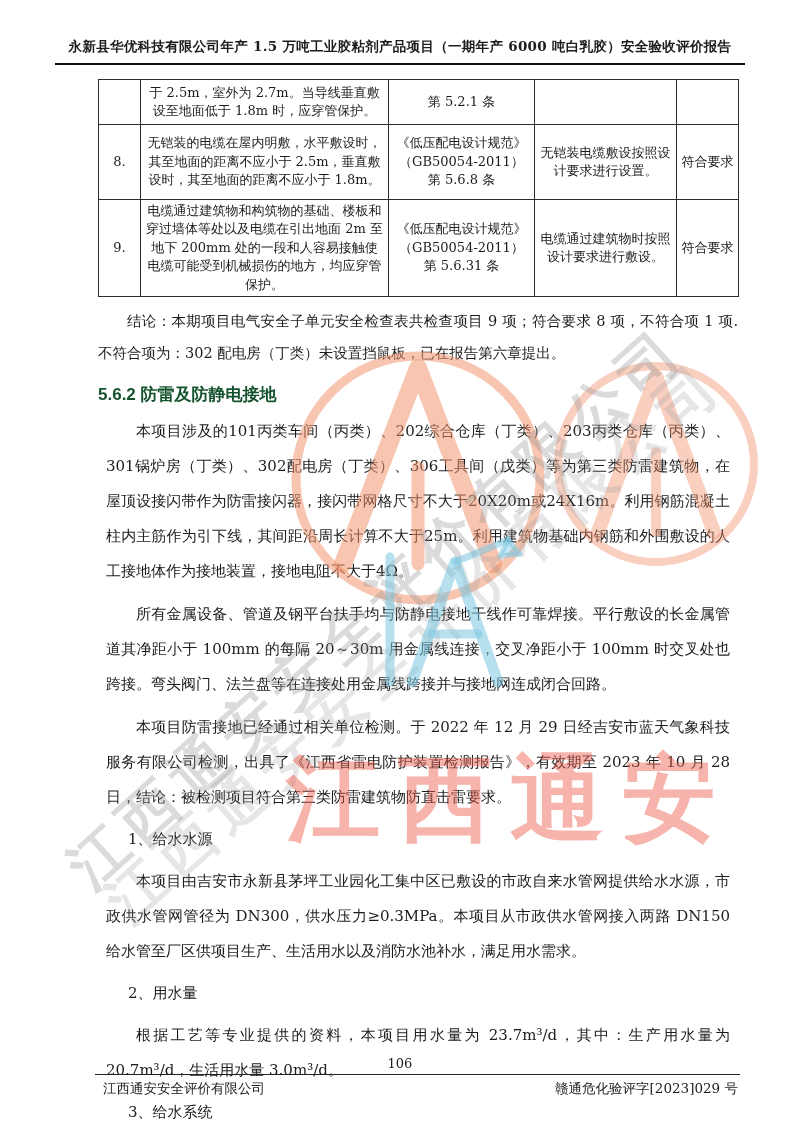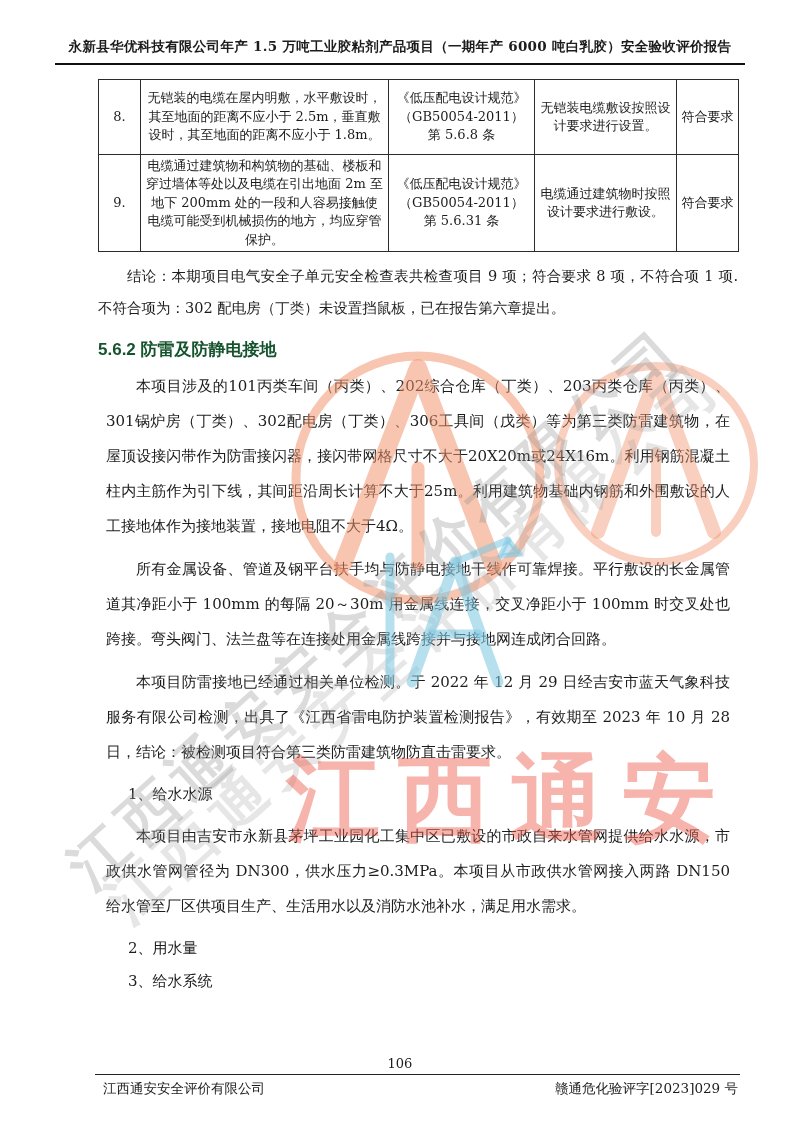--- a/index.html
+++ b/index.html
@@ -127,20 +127,27 @@
 
     <table class="check-table">
       <colgroup>
         <col style="width:42px">
           <col style="width:248px">
           <col style="width:146px">
           <col style="width:142px">
           <col style="width:62px">
       </colgroup>
       <tbody>
+        <tr class="row-a">
+          <td class="col-no"></td>
+          <td class="col-content">于 2.5m，室外为 2.7m。当导线垂直敷设至地面低于 1.8m 时，应穿管保护。</td>
+          <td class="col-basis">第 5.2.1 条</td>
+          <td class="col-actual"></td>
+          <td class="col-result"></td>
+        </tr>
         <tr class="row-b">
           <td class="col-no">8.</td>
           <td class="col-content">无铠装的电缆在屋内明敷，水平敷设时，其至地面的距离不应小于 2.5m，垂直敷设时，其至地面的距离不应小于 1.8m。</td>
           <td class="col-basis">《低压配电设计规范》（GB50054-2011）第 5.6.8 条</td>
           <td class="col-actual">无铠装电缆敷设按照设计要求进行设置。</td>
           <td class="col-result">符合要求</td>
         </tr>
         <tr class="row-c">
           <td class="col-no">9.</td>
           <td class="col-content">电缆通过建筑物和构筑物的基础、楼板和穿过墙体等处以及电缆在引出地面 2m 至地下 200mm 处的一段和人容易接触使电缆可能受到机械损伤的地方，均应穿管保护。</td>
@@ -154,20 +161,21 @@
     <p class="conclusion">结论：本期项目电气安全子单元安全检查表共检查项目 9 项；符合要求 8 项，不符合项 1 项. 不符合项为：302 配电房（丁类）未设置挡鼠板，已在报告第六章提出。</p>
 
     <h3 class="section-heading">5.6.2 防雷及防静电接地</h3>
     <p class="body-para">本项目涉及的101丙类车间（丙类）、202综合仓库（丁类）、203丙类仓库（丙类）、301锅炉房（丁类）、302配电房（丁类）、306工具间（戊类）等为第三类防雷建筑物，在屋顶设接闪带作为防雷接闪器，接闪带网格尺寸不大于20X20m或24X16m。利用钢筋混凝土柱内主筋作为引下线，其间距沿周长计算不大于25m。利用建筑物基础内钢筋和外围敷设的人工接地体作为接地装置，接地电阻不大于4Ω。</p>
     <p class="body-para">所有金属设备、管道及钢平台扶手均与防静电接地干线作可靠焊接。平行敷设的长金属管道其净距小于 100mm 的每隔 20～30m 用金属线连接，交叉净距小于 100mm 时交叉处也跨接。弯头阀门、法兰盘等在连接处用金属线跨接并与接地网连成闭合回路。</p>
     <p class="body-para">本项目防雷接地已经通过相关单位检测。于 2022 年 12 月 29 日经吉安市蓝天气象科技服务有限公司检测，出具了《江西省雷电防护装置检测报告》，有效期至 2023 年 10 月 28 日，结论：被检测项目符合第三类防雷建筑物防直击雷要求。</p>
 
     <p class="list-item">1、给水水源</p>
     <p class="body-para">本项目由吉安市永新县茅坪工业园化工集中区已敷设的市政自来水管网提供给水水源，市政供水管网管径为 DN300，供水压力≥0.3MPa。本项目从市政供水管网接入两路 DN150 给水管至厂区供项目生产、生活用水以及消防水池补水，满足用水需求。</p>
     <p class="list-item">2、用水量</p>
+    <p class="body-para">根据工艺等专业提供的资料，本项目用水量为 23.7m³/d，其中：生产用水量为 20.7m³/d，生活用水量 3.0m³/d。</p>
     <p class="list-item">3、给水系统</p>
   </div>
 
   <div class="footer">
     <div class="page-number">106</div>
     <div class="footer-rule"></div>
     <div class="footer-row">
       <span>江西通安安全评价有限公司</span>
       <span>赣通危化验评字[2023]029 号</span>
     </div>

